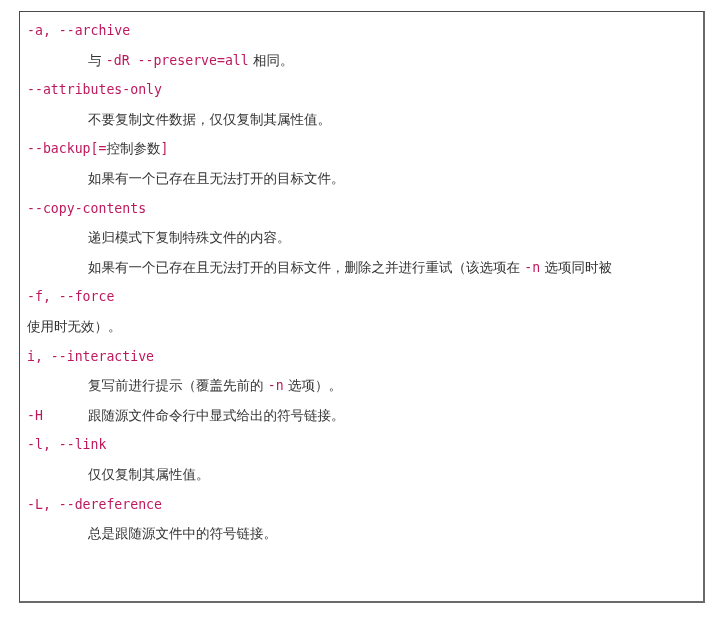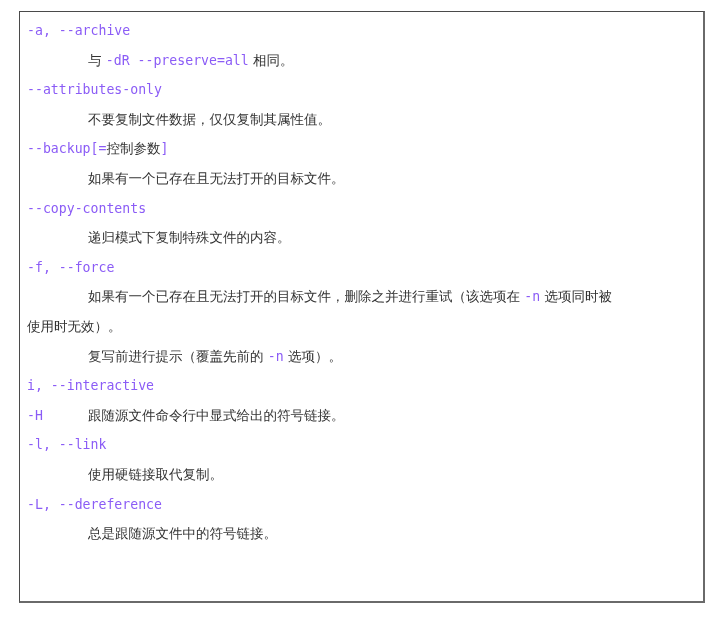--- a/index.html
+++ b/index.html
@@ -28,21 +28,21 @@
     .line {
       height: 29.6px;
       line-height: 29.6px;
       font-size: 14px;
       color: #222222;
       white-space: nowrap;
     }
     .mono {
       font-family: "DejaVu Sans Mono", "Liberation Mono", monospace;
       font-size: 13.2px;
-      color: #8b5cf6;
+      color: #be185d;
     }
     .cjk {
       font-family: "DejaVu Serif", "Liberation Serif", serif;
       font-size: 13.5px;
       color: #333333;
     }
     .indent {
       padding-left: 61px;
     }
     .short-opt {
@@ -78,46 +78,46 @@
 
 
   <div class="line">
     <span class="mono">--copy-contents</span>
   </div>
   <div class="line indent">
     <span class="cjk">递归模式下复制特殊文件的内容。</span>
   </div>
 
 
+  <div class="line indent">
+    <span class="cjk">如果有一个已存在且无法打开的目标文件，删除之并进行重试（该选项在 </span><span class="mono">-n</span><span class="cjk"> 选项同时被</span>
+  </div>
   <div class="line">
     <span class="mono">-f, --force</span>
-  </div>
-  <div class="line indent">
-    <span class="cjk">如果有一个已存在且无法打开的目标文件，删除之并进行重试（该选项在 </span><span class="mono">-n</span><span class="cjk"> 选项同时被</span>
   </div>
   <div class="line">
     <span class="cjk">使用时无效）。</span>
   </div>
 
+  <div class="line">
+    <span class="mono">i, --interactive</span>
+  </div>
   <div class="line indent">
     <span class="cjk">复写前进行提示（覆盖先前的 </span><span class="mono">-n</span><span class="cjk"> 选项）。</span>
-  </div>
-  <div class="line">
-    <span class="mono">i, --interactive</span>
   </div>
 
   <div class="line">
     <span class="mono short-opt">-H</span><span class="cjk">跟随源文件命令行中显式给出的符号链接。</span>
   </div>
 
   <div class="line">
     <span class="mono">-l, --link</span>
   </div>
   <div class="line indent">
-    <span class="cjk">使用硬链接取代复制。</span>
+    <span class="cjk">仅仅复制其属性值。</span>
   </div>
 
   <div class="line">
     <span class="mono">-L, --dereference</span>
   </div>
   <div class="line indent">
     <span class="cjk">总是跟随源文件中的符号链接。</span>
   </div>
 
 </div>

